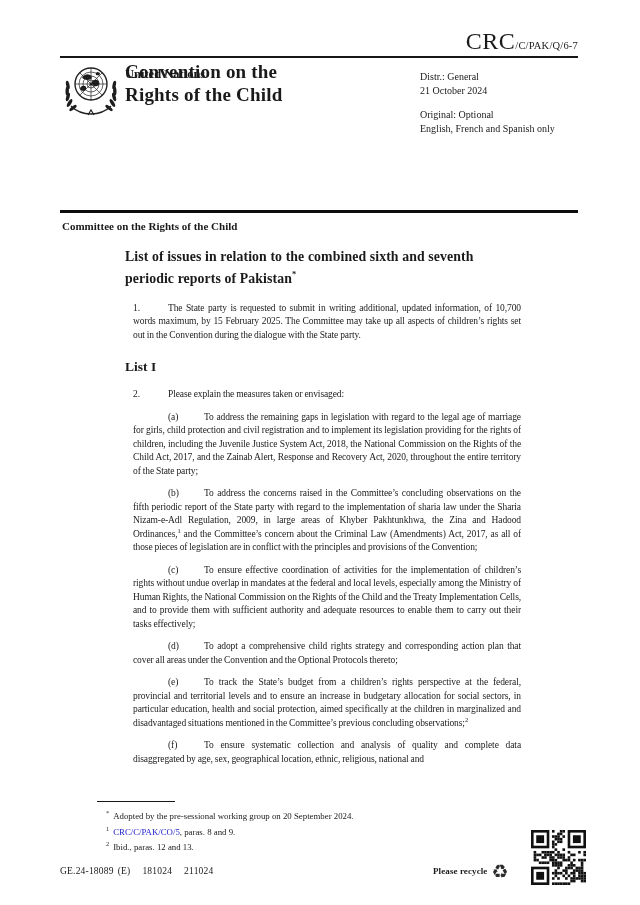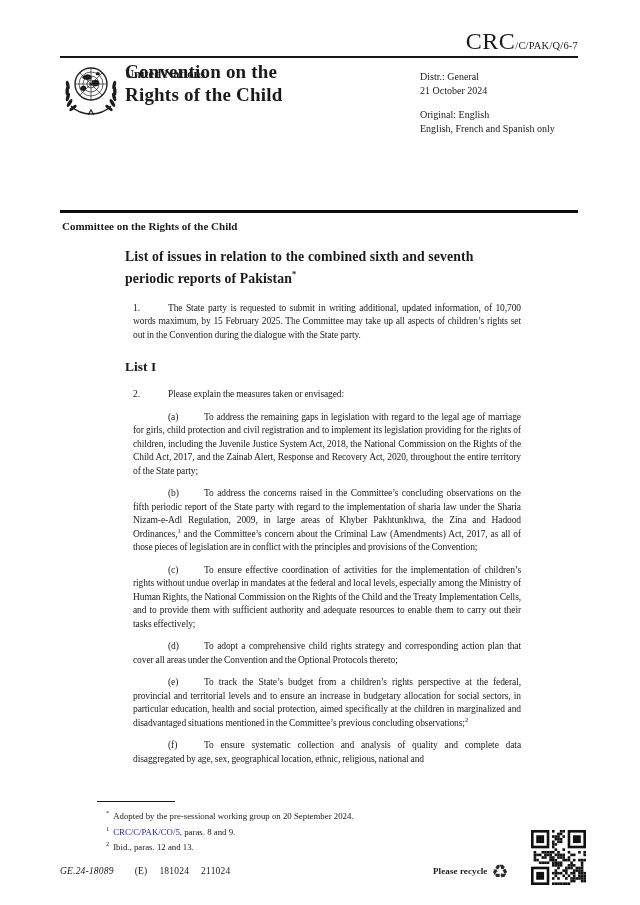--- a/index.html
+++ b/index.html
@@ -39,21 +39,21 @@
   
   .footnotes{left:97px;top:801px;width:330px;background:#fff;z-index:3;}
   .fn-rule{width:78px;height:1px;background:#161616;margin-bottom:5px;}
   .fn{font-size:8.8px;line-height:11.8px;padding-left:9px;}
   .fn sup{font-size:6.3px;margin-right:4px;}
   .fn a{color:#2222CC;text-decoration:none;}
 
   
   .ge-line{left:60px;top:866px;font-size:9.5px;z-index:3;letter-spacing:.2px;}
   .ge-line span{margin-right:12px;}
-  .ge-line .ge-no{margin-right:21px;font-style:italic;}
+  .ge-line .ge-no{margin-right:4px;}
   .recycle{left:433px;top:860px;display:flex;align-items:center;z-index:3;}
   .recycle .lbl{font-size:9px;font-weight:bold;letter-spacing:.1px;}
   .recycle .sym{font-size:19px;margin-left:4px;color:#2b2b2b;font-family:"DejaVu Sans",sans-serif;}
   .qr{left:531px;top:830px;width:55px;height:55px;z-index:3;}
 </style>
 </head>
 <body>
 
 <div class="abs org-name">United Nations</div>
 
@@ -102,21 +102,21 @@
 
 <div class="abs treaty-title">
   <div>Convention on the</div>
   <div>Rights of the Child</div>
 </div>
 
 <div class="abs meta">
   <div>Distr.: General</div>
   <div>21 October 2024</div>
   <div class="meta-gap"></div>
-  <div>Original: English</div>
+  <div>Original: Optional</div>
   <div>English, French and Spanish only</div>
 </div>
 
 <div class="abs rule-thick"></div>
 <div class="abs committee">Committee on the Rights of the Child</div>
 
 <div class="abs main">
 
   <h1 class="doc-title"><span>List of issues in relation to the combined sixth and seventh periodic reports of Pakistan</span><sup>*</sup></h1>
 

